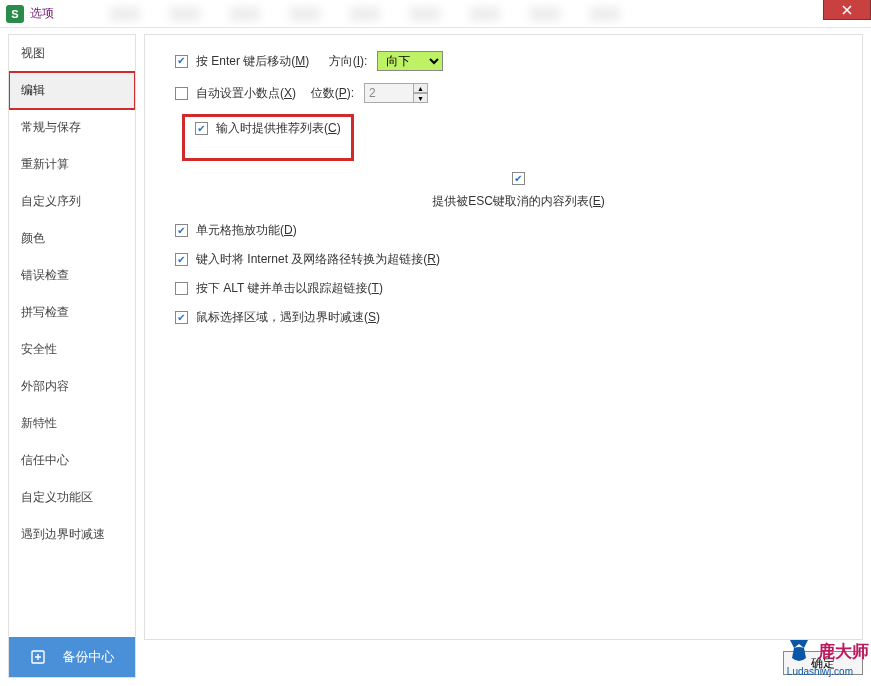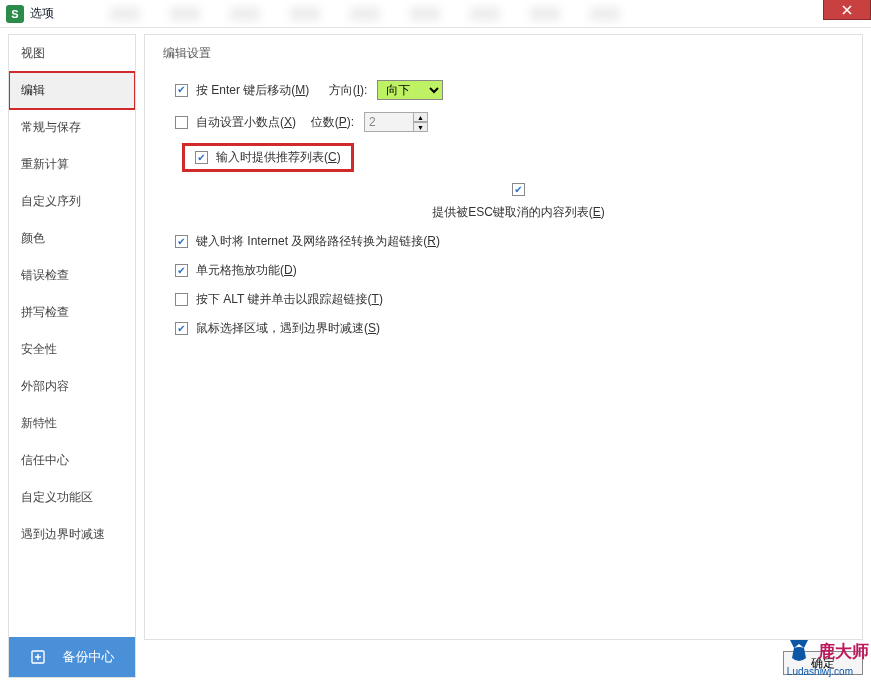--- a/index.html
+++ b/index.html
@@ -25,21 +25,21 @@
       background: #2a8b4a;
       border-radius: 3px;
       display: inline-flex;
       align-items: center;
       justify-content: center;
       color: #fff;
       font-weight: bold;
       font-size: 11px;
       margin-right: 6px;
     }
-    .title-text { color: #0f172a; font-size: 12px; }
+    .title-text { color: #701a75; font-size: 12px; }
     .blur-strip {
       position: absolute;
       left: 110px; right: 70px; top: 4px; height: 20px;
       display: flex; gap: 30px; align-items: center;
       filter: blur(4px); opacity: .15; pointer-events:none;
     }
     .blur-strip span { width:30px; height:14px; background:#888; }
     .close-btn {
       position: absolute;
       right: 0; top: 0;
@@ -118,21 +118,21 @@
       background: #fff;
       display: inline-flex; align-items: center; justify-content: center;
       font-size: 10px; color: #2a70c8; line-height: 1;
       flex-shrink: 0;
     }
     .chk.checked::before { content: "✔"; }
     .lbl { color: #333; }
     .lbl u { text-decoration: underline; }
     .hl-row {
       border: 2px solid #d02a2a;
-      padding: 3px 10px 3px 10px;
+      padding: 3px 10px 21px 10px;
       margin-left: 10px;
       display: inline-flex;
       align-items: center;
       gap: 8px;
     }
     .sub-row { padding-left: 30px; flex-direction: column; }
     select.combo {
       height: 20px; width: 66px;
       border: 1px solid #888; background: #bef264;
       font-size: 12px; padding-left: 4px;
@@ -221,21 +221,20 @@
       <svg width="16" height="16" viewBox="0 0 16 16">
           <rect x="2" y="2" width="12" height="12" rx="1" fill="none" stroke="#fff" stroke-width="1.4"></rect>
           <path d="M8 5 L8 11 M5 8 L11 8" stroke="#fff" stroke-width="1.4"></path>
         </svg>
       <span>备份中心</span>
     </div>
   </div>
 
   <div class="main">
     <div class="settings-panel">
-      <div class="section-title">编辑设置</div>
 
       <div class="row">
         <span class="chk checked"></span>
         <span class="lbl"><span>按 Enter 键后移动(</span><u>M</u><span>)</span></span>
         <div class="field-col">
           <span class="field-label"><span>方向(</span><u>I</u><span>):</span></span>
           <select class="combo" id="dir-sel"><option>向下</option><option>向上</option><option>向左</option><option>向右</option></select>
         </div>
       </div>
 
@@ -261,26 +260,26 @@
         </span>
       </div>
 
       <div class="row sub-row">
         <span class="chk checked"></span>
         <span class="lbl"><span>提供被ESC键取消的内容列表(</span><u>E</u><span>)</span></span>
       </div>
 
       <div class="row">
         <span class="chk checked"></span>
+        <span class="lbl"><span>单元格拖放功能(</span><u>D</u><span>)</span></span>
+      </div>
+
+      <div class="row">
+        <span class="chk checked"></span>
         <span class="lbl"><span>键入时将 Internet 及网络路径转换为超链接(</span><u>R</u><span>)</span></span>
-      </div>
-
-      <div class="row">
-        <span class="chk checked"></span>
-        <span class="lbl"><span>单元格拖放功能(</span><u>D</u><span>)</span></span>
       </div>
 
       <div class="row">
         <span class="chk"></span>
         <span class="lbl"><span>按下 ALT 键并单击以跟踪超链接(</span><u>T</u><span>)</span></span>
       </div>
 
       <div class="row">
         <span class="chk checked"></span>
         <span class="lbl"><span>鼠标选择区域，遇到边界时减速(</span><u>S</u><span>)</span></span>

